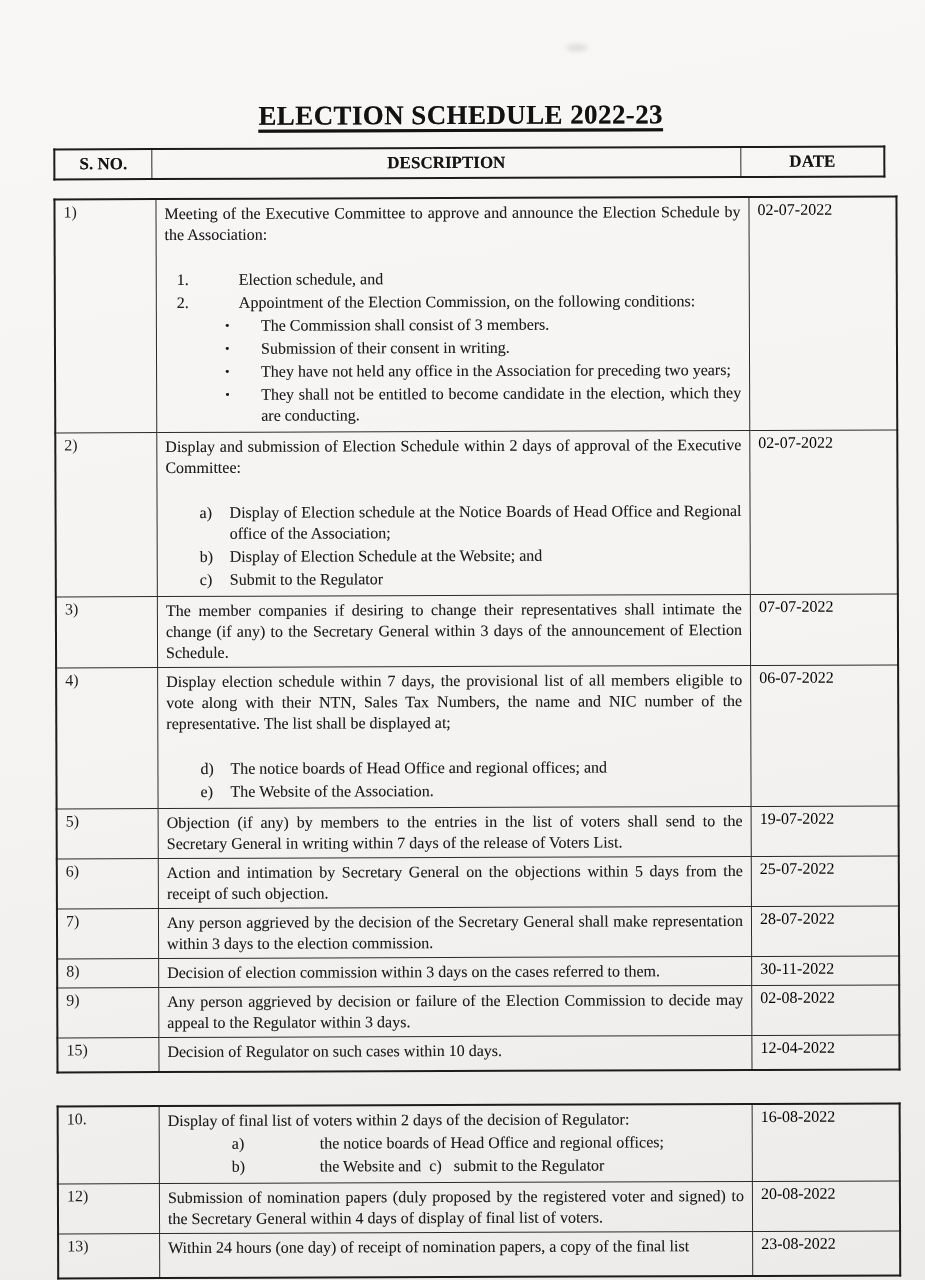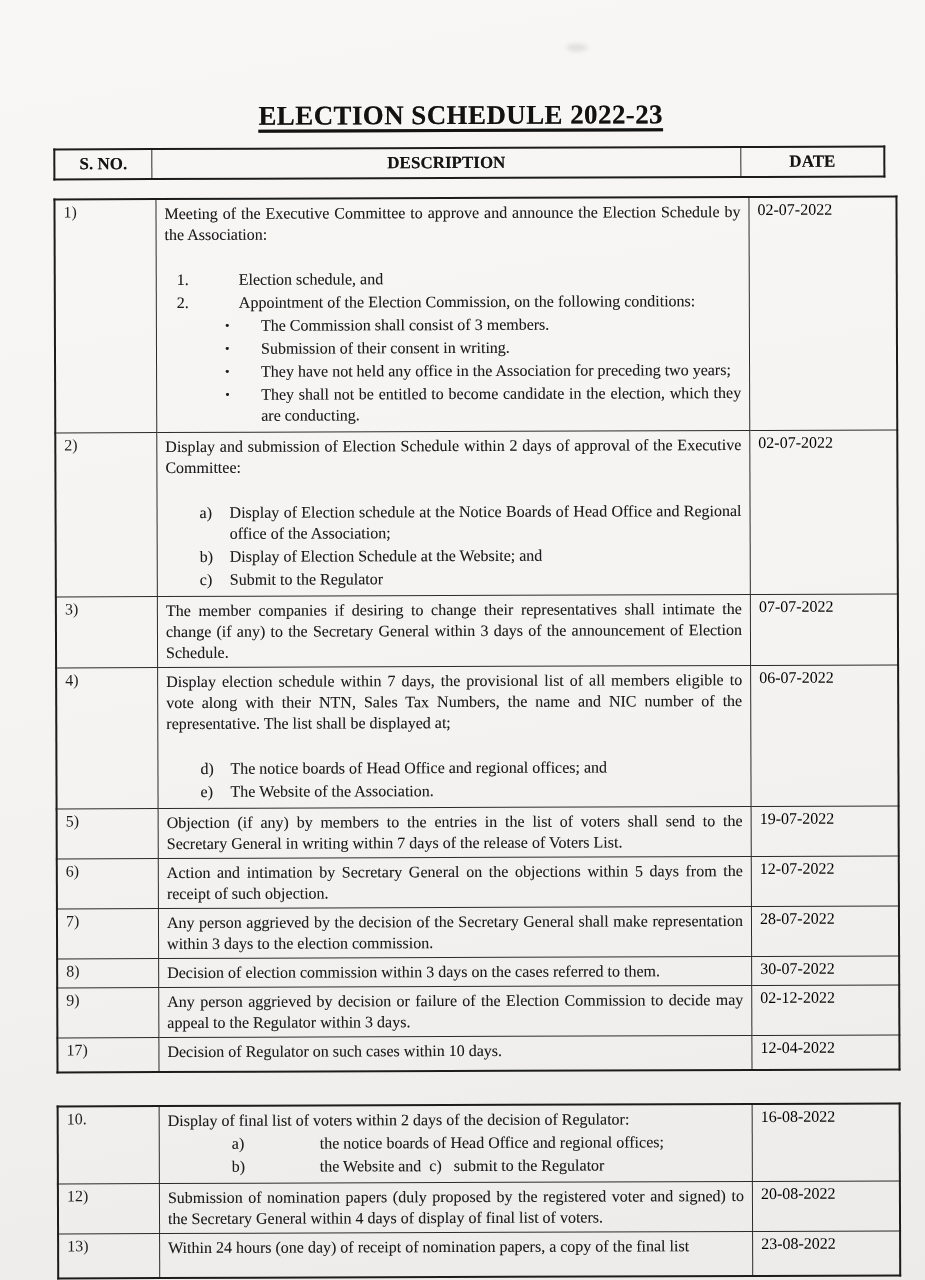--- a/index.html
+++ b/index.html
@@ -167,45 +167,45 @@
           <td class="c-desc">
             <div class="blk p">Objection (if any) by members to the entries in the list of voters shall send to the Secretary General in writing within 7 days of the release of Voters List.</div>
           </td>
           <td class="c-date"><span>19-07-2022</span></td>
         </tr>
         <tr>
           <td class="c-sno"><span>6)</span></td>
           <td class="c-desc">
             <div class="blk p">Action and intimation by Secretary General on the objections within 5 days from the receipt of such objection.</div>
           </td>
-          <td class="c-date"><span>12-07-2022</span></td>
+          <td class="c-date"><span>25-07-2022</span></td>
         </tr>
         <tr>
           <td class="c-sno"><span>7)</span></td>
           <td class="c-desc">
             <div class="blk p">Any person aggrieved by the decision of the Secretary General shall make representation within 3 days to the election commission.</div>
           </td>
           <td class="c-date"><span>28-07-2022</span></td>
         </tr>
         <tr>
           <td class="c-sno"><span>8)</span></td>
           <td class="c-desc">
             <div class="blk p">Decision of election commission within 3 days on the cases referred to them.</div>
           </td>
-          <td class="c-date"><span>30-07-2022</span></td>
+          <td class="c-date"><span>30-11-2022</span></td>
         </tr>
         <tr>
           <td class="c-sno"><span>9)</span></td>
           <td class="c-desc">
             <div class="blk p">Any person aggrieved by decision or failure of the Election Commission to decide may appeal to the Regulator within 3 days.</div>
           </td>
-          <td class="c-date"><span>02-12-2022</span></td>
-        </tr>
-        <tr>
-          <td class="c-sno"><span>17)</span></td>
+          <td class="c-date"><span>02-08-2022</span></td>
+        </tr>
+        <tr>
+          <td class="c-sno"><span>15)</span></td>
           <td class="c-desc">
             <div class="blk p">Decision of Regulator on such cases within 10 days.</div>
           </td>
           <td class="c-date"><span>12-04-2022</span></td>
         </tr>
       </tbody>
   </table>
 
   <table class="sched cont">
     <tbody>

